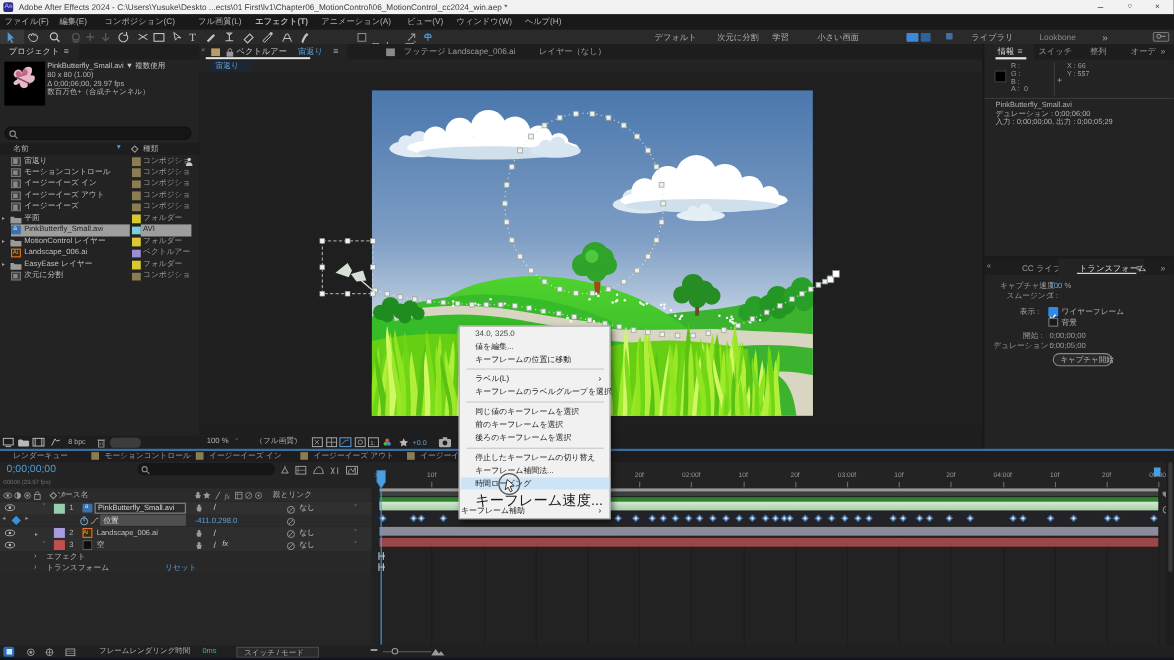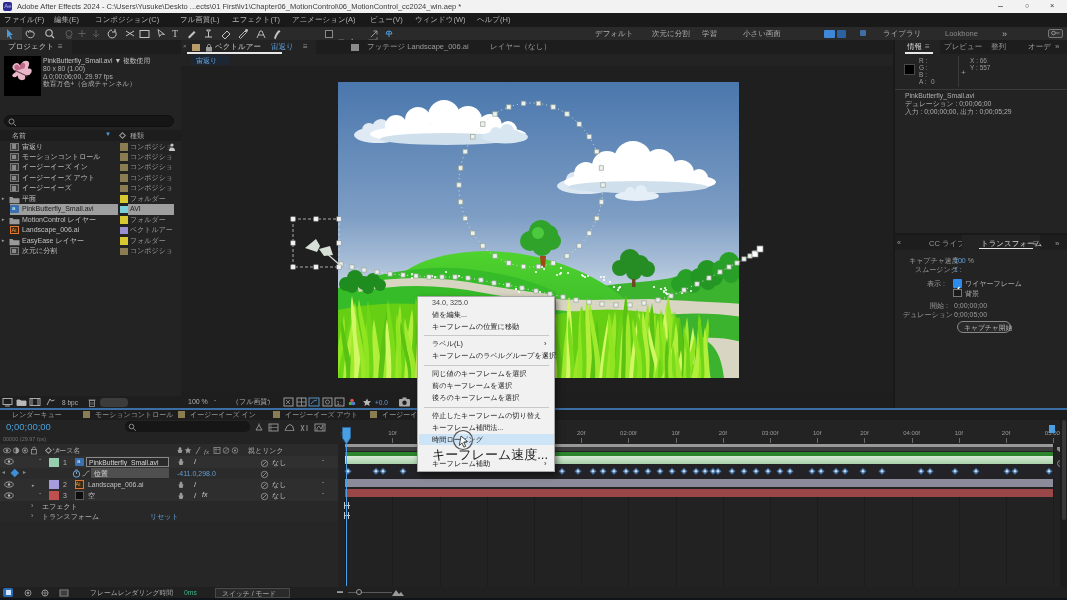--- a/index.html
+++ b/index.html
@@ -10,21 +10,21 @@
   </div>
 <div style="position:absolute;left:17px;top:2.5px;font-size:7.5px;color:#3d3d3d;white-space:nowrap;">Adobe After Effects 2024 - C:\Users\Yusuke\Deskto ...ects\01 First\lv1\Chapter06_MotionControl\06_MotionControl_cc2024_win.aep *</div>
 <div style="position:absolute;left:998px;top:1px;font-size:9px;color:#333;white-space:nowrap;">–</div>
 <div style="position:absolute;left:1025px;top:2px;font-size:7px;color:#333;white-space:nowrap;">○</div>
 <div style="position:absolute;left:1050px;top:2px;font-size:7.5px;color:#333;white-space:nowrap;">×</div>
 <div style="position:absolute;left:0px;top:13px;width:1067px;height:14px;background:#191919;"></div>
 <div style="position:absolute;left:4px;top:16px;font-size:7.5px;color:#b2b2b2;white-space:nowrap;">ファイル(F)</div>
 <div style="position:absolute;left:54px;top:16px;font-size:7.5px;color:#b2b2b2;white-space:nowrap;">編集(E)</div>
 <div style="position:absolute;left:95px;top:16px;font-size:7.5px;color:#b2b2b2;white-space:nowrap;">コンポジション(C)</div>
 <div style="position:absolute;left:180px;top:16px;font-size:7.5px;color:#b2b2b2;white-space:nowrap;">フル画質(L)</div>
-<div style="position:absolute;left:232px;top:16px;font-size:7.5px;color:#b2b2b2;white-space:nowrap;">エフェクト(T)</div>
+<div style="position:absolute;left:232px;top:16px;font-size:7.5px;color:#b2b2b2;white-space:nowrap;font-weight:bold;">エフェクト(T)</div>
 <div style="position:absolute;left:292px;top:16px;font-size:7.5px;color:#b2b2b2;white-space:nowrap;">アニメーション(A)</div>
 <div style="position:absolute;left:370px;top:16px;font-size:7.5px;color:#b2b2b2;white-space:nowrap;">ビュー(V)</div>
 <div style="position:absolute;left:415px;top:16px;font-size:7.5px;color:#b2b2b2;white-space:nowrap;">ウィンドウ(W)</div>
 <div style="position:absolute;left:477px;top:16px;font-size:7.5px;color:#b2b2b2;white-space:nowrap;">ヘルプ(H)</div>
 <div style="position:absolute;left:0px;top:27px;width:1067px;height:13px;background:#2a2a2a;"></div>
 <div style="position:absolute;left:0px;top:27px;width:22px;height:13px;background:#383838;"></div>
 <svg style="position:absolute;left:0;top:27px" width="400" height="13" viewBox="0 0 400 13">
 <path d="M7 2 L13 8 L10 8 L12 11.5 L10.5 12 L9 9 L7 11 Z" fill="#4e9ad8"></path>
 <path d="M26 7 q0-3 1.5-3 q1-.2 1.2 1.5 q.4-2.5 1.4-2.2 q1 .2 .9 2 q.5-1.6 1.3-1.3 q.8.3 .6 1.8 q.8-.8 1.2 0 q.5 1-.4 3 q-.8 2-3 2 q-2.5 0-3.5-1.8 Z" fill="none" stroke="#c2c2c2" stroke-width="0.9"></path>
 <circle cx="49" cy="6" r="3.2" fill="none" stroke="#c2c2c2" stroke-width="1.1"></circle>
@@ -243,21 +243,21 @@
       <rect x="3.5" y="-0.5" width="4" height="2" fill="#a9a9a9"></rect>
     </g>
 </svg>
 <div style="position:absolute;left:893px;top:40px;width:174px;height:368px;background:#232323;"></div>
 <div style="position:absolute;left:893px;top:40px;width:2px;height:368px;background:#191919;"></div>
 <div style="position:absolute;left:895px;top:40px;width:172px;height:14px;background:#1d1d1d;"></div>
 <div style="position:absolute;left:895px;top:40px;width:45px;height:14px;background:#232323;"></div>
 <div style="position:absolute;left:907px;top:43px;font-size:7.5px;color:#d8d8d8;white-space:nowrap;">情報</div>
 <div style="position:absolute;left:925px;top:42px;font-size:8px;color:#9a9a9a;white-space:nowrap;">≡</div>
 <div style="position:absolute;left:905px;top:52px;width:28px;height:1.5px;background:#e8e8e8;"></div>
-<div style="position:absolute;left:944px;top:43px;font-size:7.5px;color:#9a9a9a;white-space:nowrap;">プレビュー</div>
+<div style="position:absolute;left:944px;top:43px;font-size:7.5px;color:#9a9a9a;white-space:nowrap;">スイッチ</div>
 <div style="position:absolute;left:991px;top:43px;font-size:7.5px;color:#9a9a9a;white-space:nowrap;">整列</div>
 <div style="position:absolute;left:1028px;top:43px;font-size:7.5px;color:#9a9a9a;white-space:nowrap;">オーデ</div>
 <div style="position:absolute;left:1055px;top:42px;font-size:8px;color:#9a9a9a;white-space:nowrap;">»</div>
 <div style="position:absolute;left:904px;top:64px;width:11px;height:11px;background:#000;border:1px solid #4a4a4a"></div>
 <div style="position:absolute;left:919px;top:57px;font-size:6.5px;color:#9a9a9a;white-space:nowrap;">R :</div>
 <div style="position:absolute;left:919px;top:64px;font-size:6.5px;color:#9a9a9a;white-space:nowrap;">G :</div>
 <div style="position:absolute;left:919px;top:71px;font-size:6.5px;color:#9a9a9a;white-space:nowrap;">B :</div>
 <div style="position:absolute;left:919px;top:78px;font-size:6.5px;color:#9a9a9a;white-space:nowrap;">A :</div>
 <div style="position:absolute;left:931px;top:78px;font-size:6.5px;color:#9a9a9a;white-space:nowrap;">0</div>
 <div style="position:absolute;left:958px;top:56px;width:1px;height:31px;background:#3a3a3a;"></div>
@@ -1030,17 +1030,17 @@
 <div style="position:absolute;left:544px;top:352px;font-size:7.5px;color:#1a1a1a;white-space:nowrap;">›</div>
 <div style="position:absolute;left:424px;top:364.5px;width:125px;height:1px;background:#c8c8c8;"></div>
 <div style="position:absolute;left:432px;top:370px;font-size:7.2px;color:#1a1a1a;white-space:nowrap;">同じ値のキーフレームを選択</div>
 <div style="position:absolute;left:432px;top:382px;font-size:7.2px;color:#1a1a1a;white-space:nowrap;">前のキーフレームを選択</div>
 <div style="position:absolute;left:432px;top:394px;font-size:7.2px;color:#1a1a1a;white-space:nowrap;">後ろのキーフレームを選択</div>
 <div style="position:absolute;left:424px;top:406.5px;width:125px;height:1px;background:#c8c8c8;"></div>
 <div style="position:absolute;left:432px;top:411.5px;font-size:7.2px;color:#1a1a1a;white-space:nowrap;">停止したキーフレームの切り替え</div>
 <div style="position:absolute;left:432px;top:423.5px;font-size:7.2px;color:#1a1a1a;white-space:nowrap;">キーフレーム補間法...</div>
 <div style="position:absolute;left:432px;top:435.5px;font-size:7.2px;color:#1a1a1a;white-space:nowrap;">時間ロービング</div>
 <div style="position:absolute;left:432px;top:447.5px;font-size:13px;color:#1a1a1a;white-space:nowrap;">キーフレーム速度...</div>
-<div style="position:absolute;left:432px;top:459.5px;font-size:7.2px;color:#1a1a1a;white-space:nowrap;">キーフレーム補助</div>
+<div style="position:absolute;left:419px;top:459.5px;font-size:7.2px;color:#1a1a1a;white-space:nowrap;">キーフレーム補助</div>
 <div style="position:absolute;left:544px;top:459.5px;font-size:7.5px;color:#1a1a1a;white-space:nowrap;">›</div>
 <svg style="position:absolute;left:450px;top:428px" width="26" height="26" viewBox="0 0 26 26">
     <circle cx="13" cy="12" r="9.5" fill="none" stroke="#555" stroke-width="1.2"></circle>
     <path d="M11 8 l6.5 5.5 l-3.8 0.6 l2 4.2 l-1.8 0.8 l-2-4.2 l-2.6 2.6 Z" fill="#fff" stroke="#333" stroke-width="0.9"></path>
   </svg>
 </body></html>

